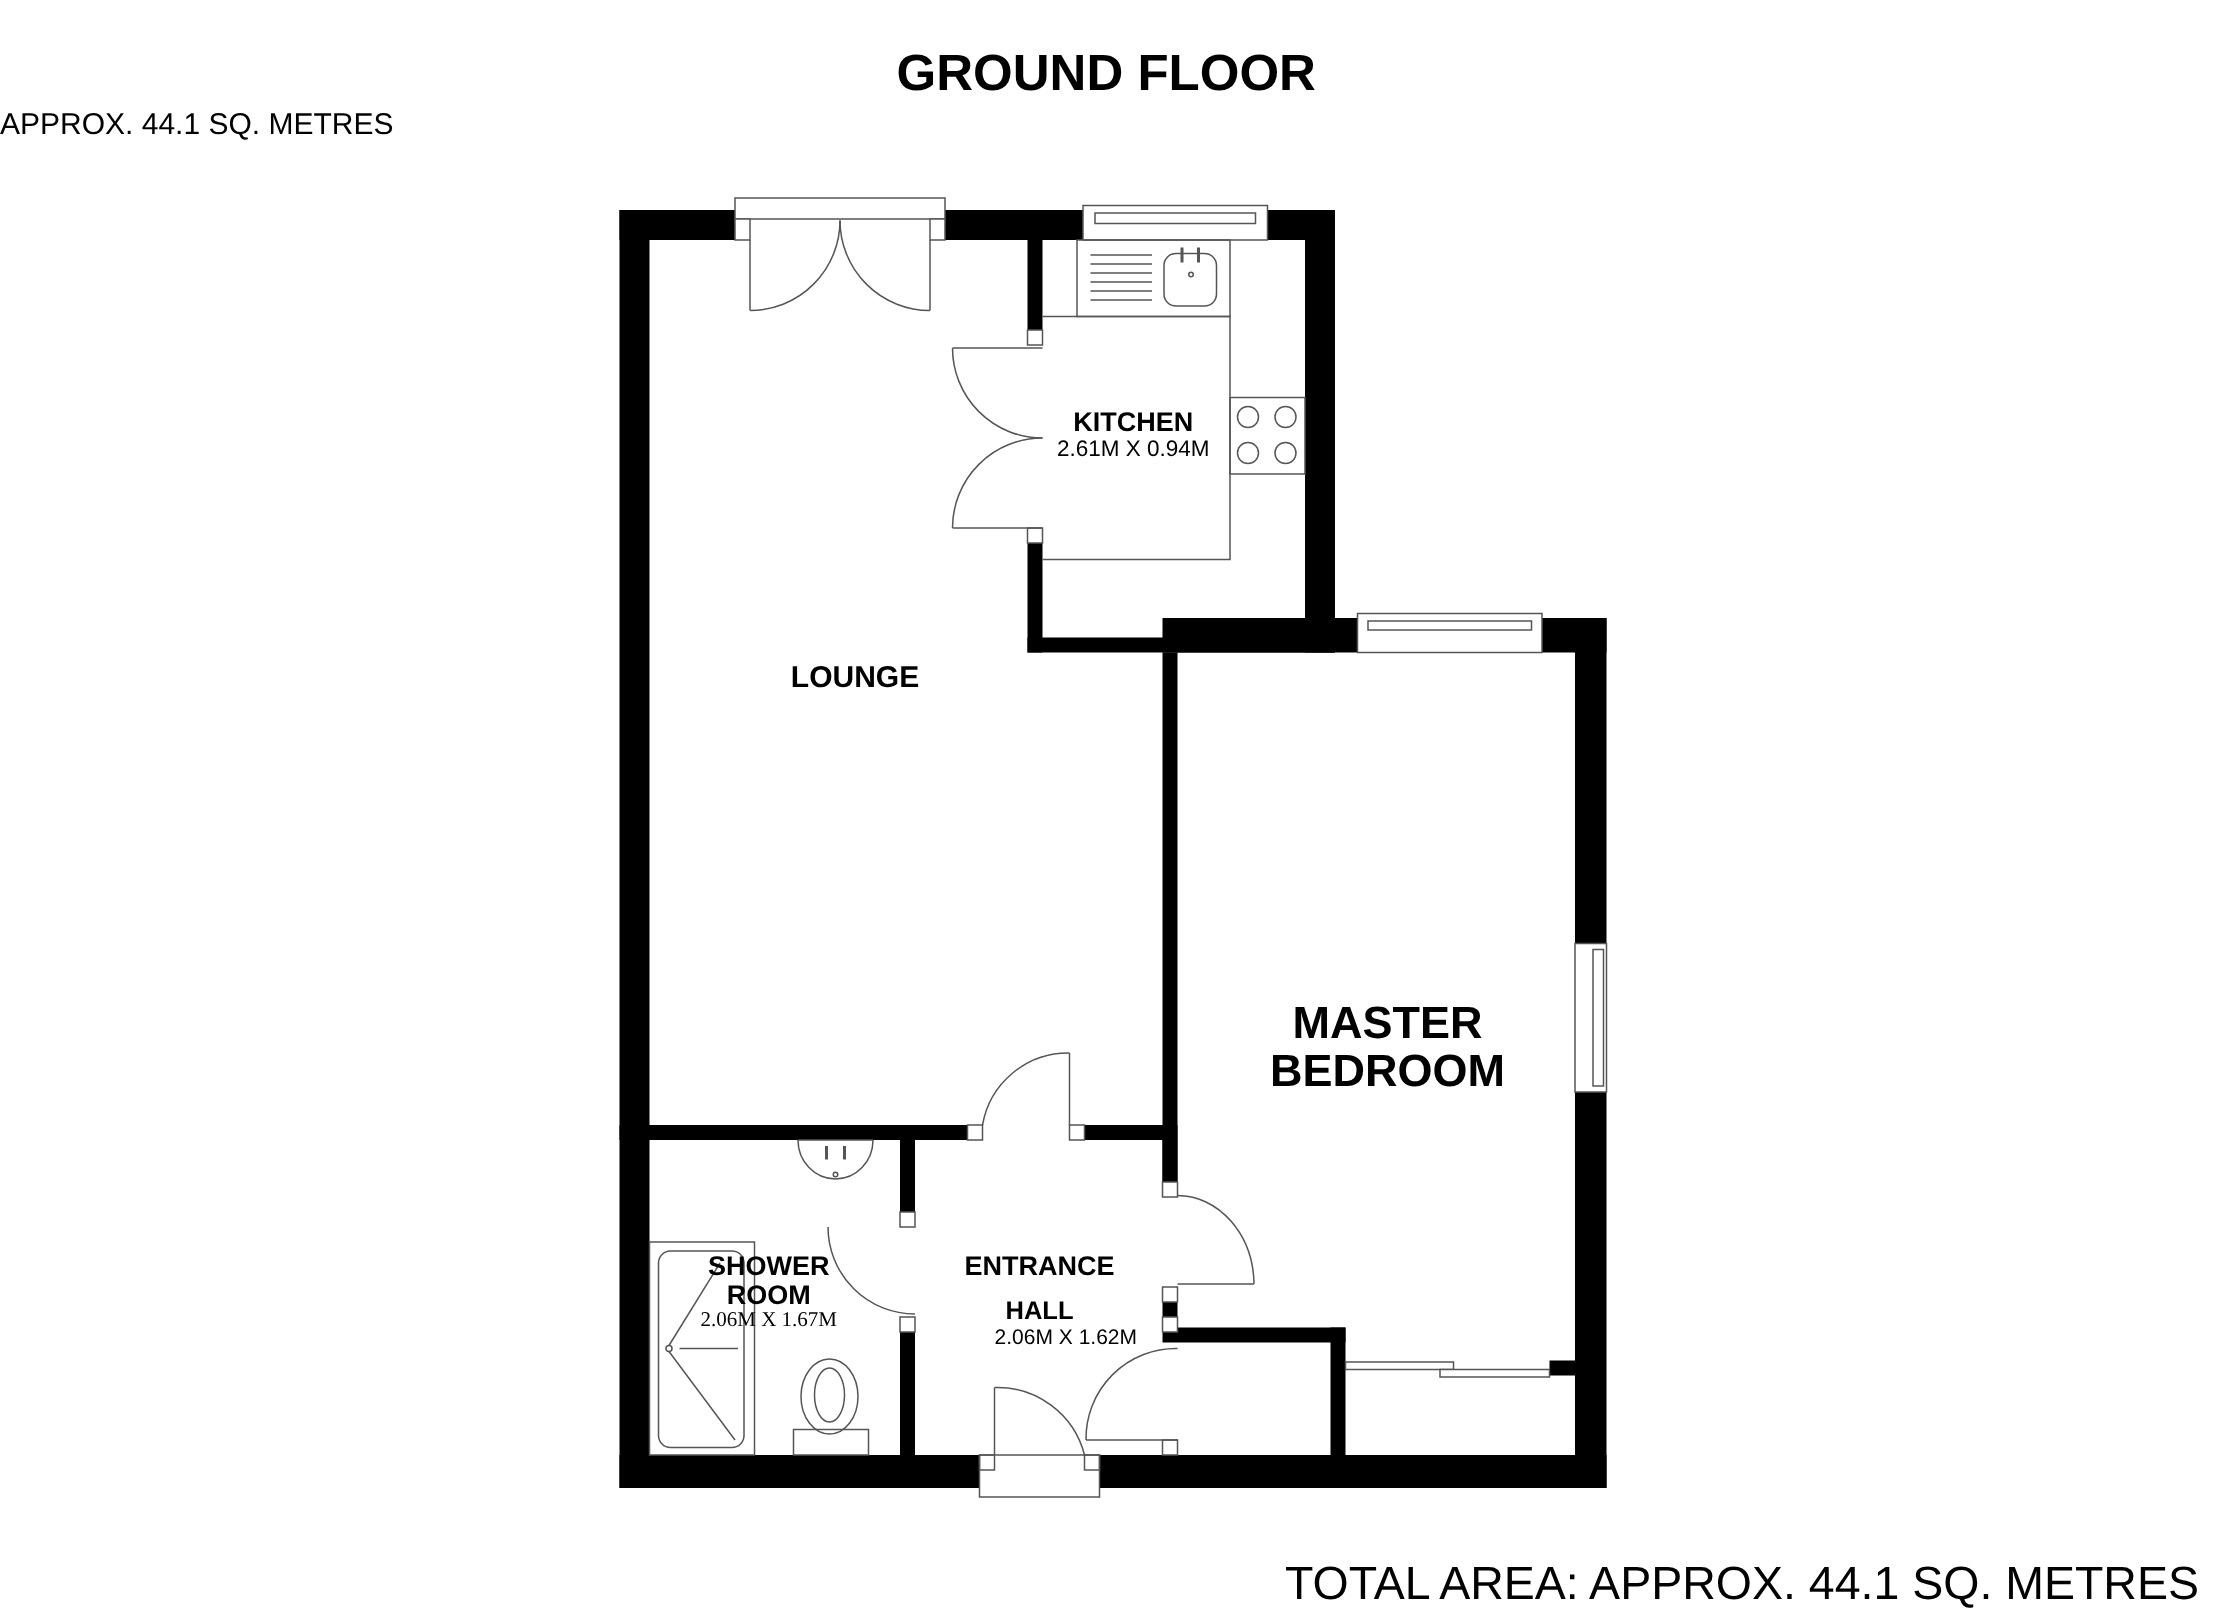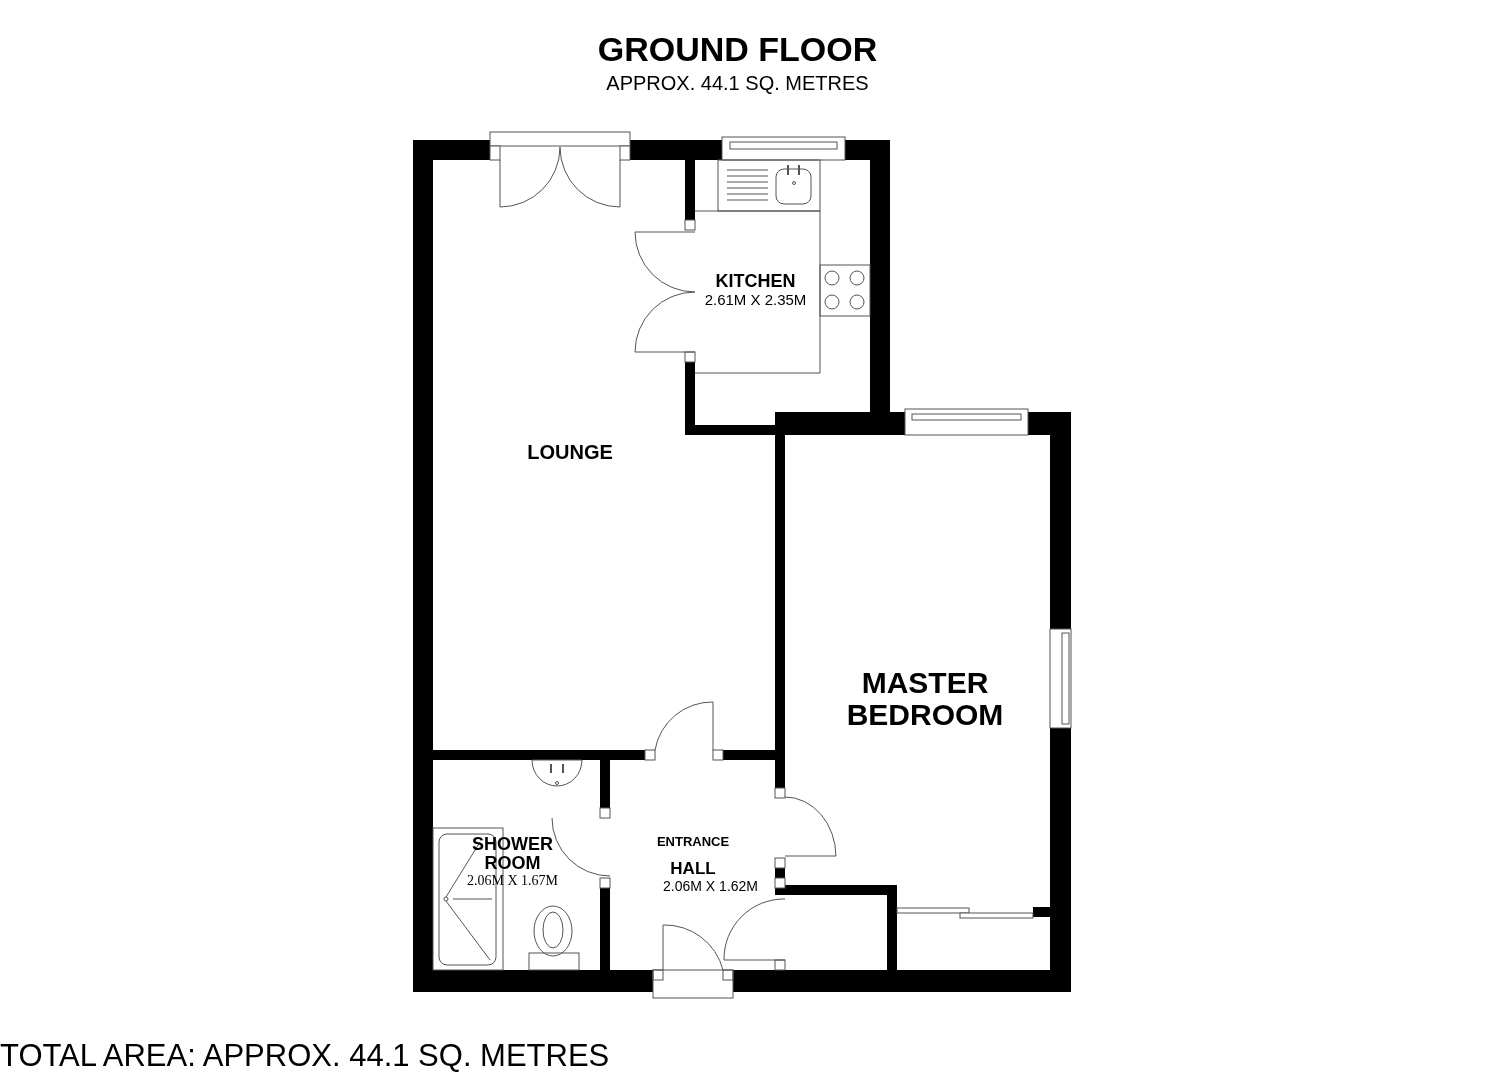--- a/index.html
+++ b/index.html
@@ -1,22 +1,22 @@
 <!DOCTYPE html>
 <html><head>
   <meta charset="utf-8">
   <style>
     html, body { margin: 0; padding: 0; background: #ffffff; }
     body { width: 1485px; height: 1080px; position: relative; overflow: hidden;
            font-family: "Liberation Sans", sans-serif; color: #000; }
     .title { position: absolute; left: 0; width: 1475px; text-align: center; top: 30px;
              font-size: 34px; font-weight: bold; letter-spacing: 0px; }
-    .subtitle { position: absolute; left: 0; width: 1475px; text-align: center; top: 72px;
+    .subtitle { position: absolute; left: 0; width: 1475px; text-align: left; top: 72px;
                 font-size: 20px; }
-    .footer { position: absolute; left: 0; width: 1466px; text-align: left; top: 1038px;
+    .footer { position: absolute; left: 0; width: 1466px; text-align: right; top: 1038px;
               font-size: 31px; }
     svg.plan { position: absolute; left: 0; top: 0; }
     .label { position: absolute; text-align: center; line-height: 1.0; }
     .room-name { font-weight: bold; display: block; }
     .room-dim { display: block; }
   </style>
 </head>
 <body>
 
 <div class="title">GROUND FLOOR</div>
@@ -163,37 +163,37 @@
     <line x1="446" y1="901" x2="490" y2="960"></line>
 
     <ellipse cx="553" cy="931" rx="19" ry="25"></ellipse>
     <ellipse cx="553" cy="930" rx="10" ry="18"></ellipse>
     <rect x="529" y="953" width="50" height="17"></rect>
   </g>
 </svg>
 
 <div class="label" style="left:683px; top:272px; width:145px;">
   <span class="room-name" style="font-size:18px;">KITCHEN</span>
-  <span class="room-dim" style="font-size:15px; margin-top:2px;">2.61M X 2.35M</span>
+  <span class="room-dim" style="font-size:15px; margin-top:2px;">2.61M X 0.94M</span>
 </div>
 
 <div class="label" style="left:470px; top:442px; width:200px;">
   <span class="room-name" style="font-size:20px;">LOUNGE</span>
 </div>
 
 <div class="label" style="left:820px; top:668px; width:210px;">
   <span class="room-name" style="font-size:30px; margin-bottom:2px;">MASTER</span>
   <span class="room-name" style="font-size:30px;">BEDROOM</span>
 </div>
 
 <div class="label" style="left:455px; top:835px; width:115px;">
   <span class="room-name" style="font-size:18px;">SHOWER</span>
   <span class="room-name" style="font-size:18px; margin-top:1px;">ROOM</span>
   <span class="room-dim" style="font-size:14px; margin-top:2px;font-family:Liberation Serif, serif;">2.06M X 1.67M</span>
 </div>
 
 <div class="label" style="left:628px; top:835px; width:130px;">
-  <span class="room-name" style="font-size:13px;">ENTRANCE</span>
+  <span class="room-name" style="font-size:18px;">ENTRANCE</span>
   <span class="room-name" style="font-size:17px; margin-top:12px;">HALL</span>
   <span class="room-dim" style="font-size:14px; margin-top:2px;text-align:right;">2.06M X 1.62M</span>
 </div>
 
 <div class="footer">TOTAL AREA: APPROX. 44.1 SQ. METRES</div>
 
 </body></html>

